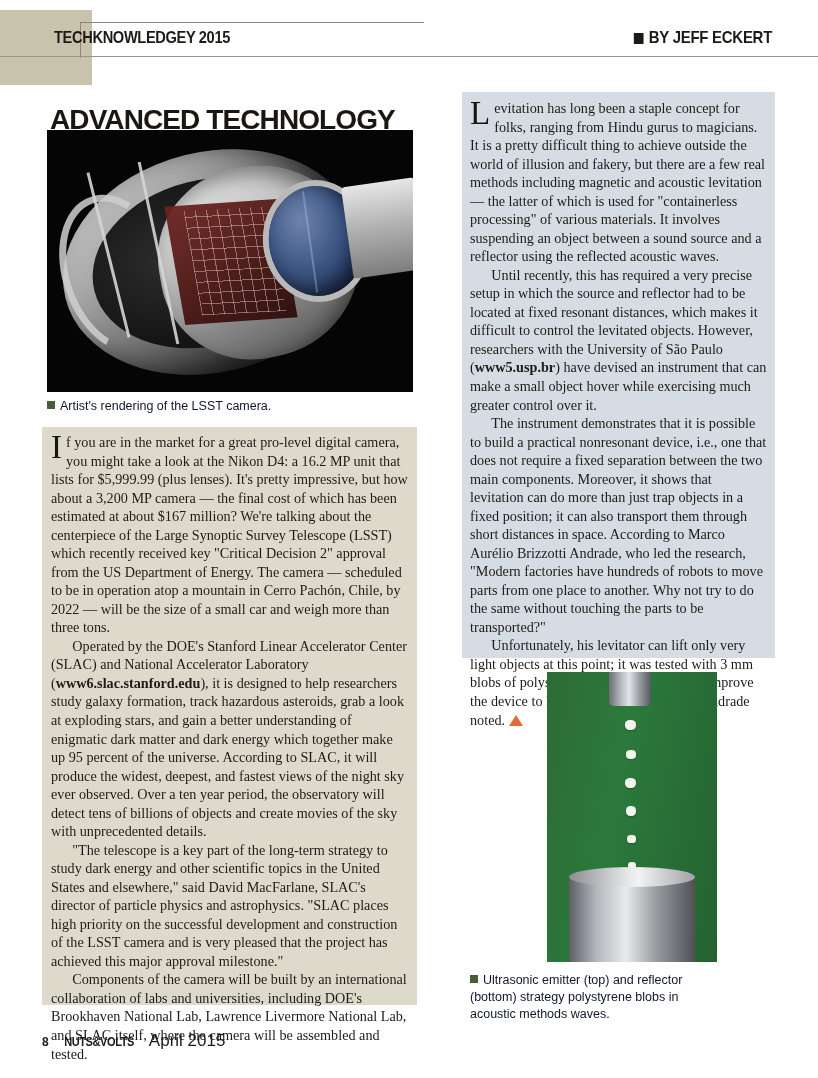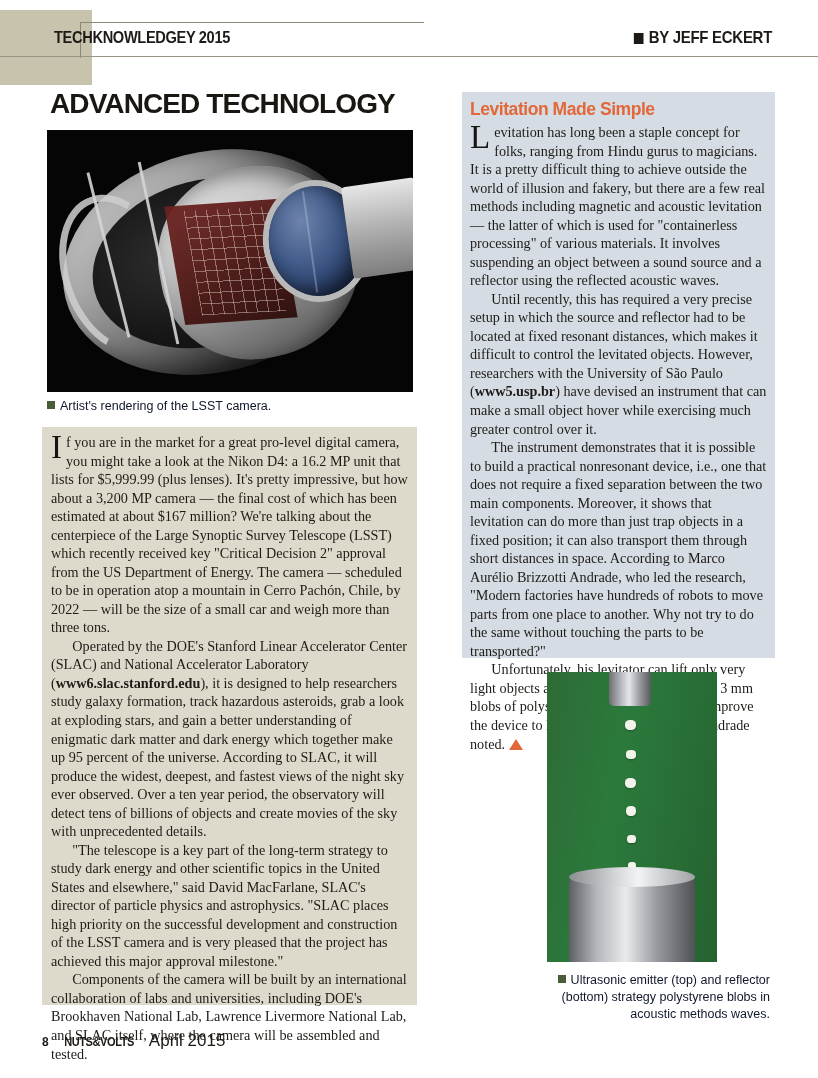--- a/index.html
+++ b/index.html
@@ -77,21 +77,21 @@
   .sq {
     display: inline-block;
     width: 11px; height: 11px;
     background: #1d1a16;
     flex: 0 0 auto;
   }
 
   
   .section-title {
     position: absolute;
-    left: 50px; top: 88px;
+    left: 50px; top: 104px;
     font-family: "Liberation Sans", sans-serif;
     font-weight: 700;
     font-size: 28px;
     letter-spacing: -0.9px;
     color: #1a1713;
     white-space: nowrap;
   }
 
   
   .lsst-photo {
@@ -301,21 +301,21 @@
     position: absolute;
     background: #f2f3ea;
     border-radius: 42%;
     box-shadow: 0 1px 2px rgba(0,0,0,.28);
   }
 
   .cap-lev {
     position: absolute;
     left: 470px; top: 972px;
     width: 300px;
-    text-align: right;
+    text-align: left;
   }
 
   
   .footer {
     position: absolute;
     left: 42px; top: 1031px;
     display: flex;
     align-items: baseline;
     gap: 9px;
     font-family: "Liberation Sans", sans-serif;
@@ -374,21 +374,20 @@
       </p>
       <p><span>Operated by the DOE's Stanford Linear Accelerator Center (SLAC) and National Accelerator Laboratory (</span><span class="bold">www6.slac.stanford.edu</span><span>), it is designed to help researchers study galaxy formation, track hazardous asteroids, grab a look at exploding stars, and gain a better understanding of enigmatic dark matter and dark energy which together make up 95 percent of the universe. According to SLAC, it will produce the widest, deepest, and fastest views of the night sky ever observed. Over a ten year period, the observatory will detect tens of billions of objects and create movies of the sky with unprecedented details.</span></p>
       <p><span>"The telescope is a key part of the long-term strategy to study dark energy and other scientific topics in the United States and elsewhere," said David MacFarlane, SLAC's director of particle physics and astrophysics. "SLAC places high priority on the successful development and construction of the LSST camera and is very pleased that the project has achieved this major approval milestone."</span></p>
       <p><span>Components of the camera will be built by an international collaboration of labs and universities, including DOE's Brookhaven National Lab, Lawrence Livermore National Lab, and SLAC itself, where the camera will be assembled and tested.</span></p>
 
     </div>
   </div>
 
   <div class="blue-box"></div>
   <div class="right-inner">
-    <h2 class="art-head">Levitation Made Simple</h2>
     <div class="art-body">
       <p>
         <span class="dropcap">L</span><span>evitation has long been a staple concept for folks, ranging from Hindu gurus to magicians. It is a pretty difficult thing to achieve outside the world of illusion and fakery, but there are a few real methods including magnetic and acoustic levitation — the latter of which is used for "containerless processing" of various materials. It involves suspending an object between a sound source and a reflector using the reflected acoustic waves.</span>
       </p>
       <p><span>Until recently, this has required a very precise setup in which the source and reflector had to be located at fixed resonant distances, which makes it difficult to control the levitated objects. However, researchers with the University of São Paulo (</span><span class="bold">www5.usp.br</span><span>) have devised an instrument that can make a small object hover while exercising much greater control over it.</span></p>
       <p><span>The instrument demonstrates that it is possible to build a practical nonresonant device, i.e., one that does not require a fixed separation between the two main components. Moreover, it shows that levitation can do more than just trap objects in a fixed position; it can also transport them through short distances in space. According to Marco Aurélio Brizzotti Andrade, who led the research, "Modern factories have hundreds of robots to move parts from one place to another. Why not try to do the same without touching the parts to be transported?"</span></p>
       <p><span>Unfortunately, his levitator can lift only very light objects at this point; it was tested with 3 mm blobs of polystyrene. "The next step is to improve the device to levitate heavier materials," Andrade noted.</span><span class="tri"></span></p>
     </div>
   </div>
 

